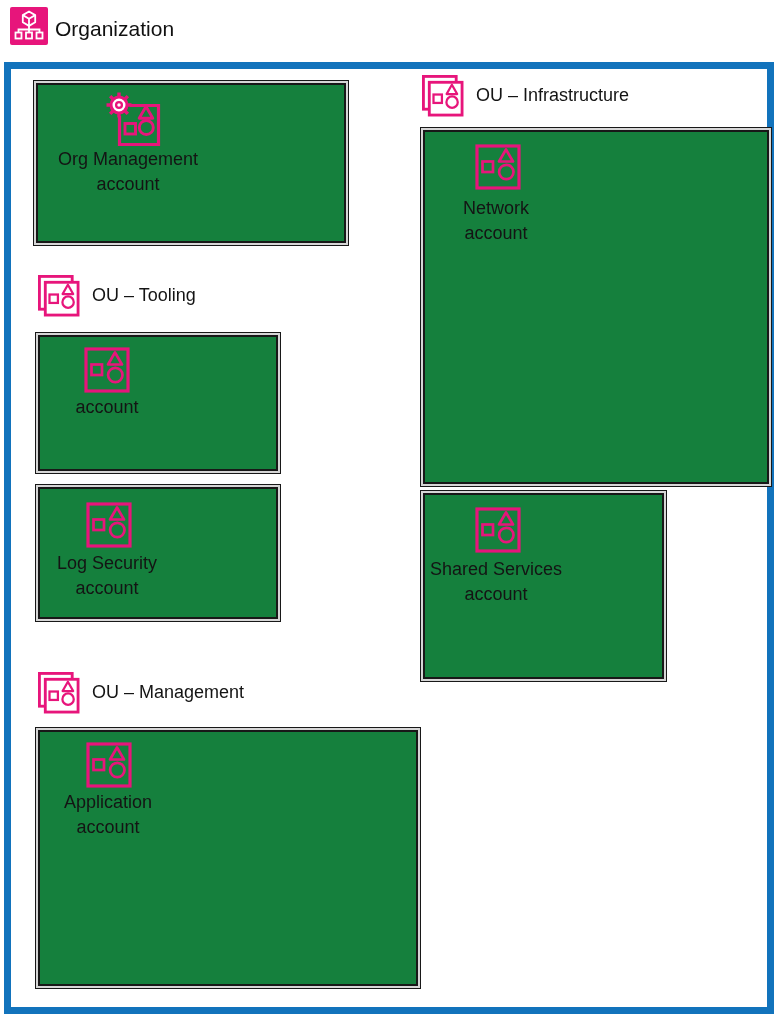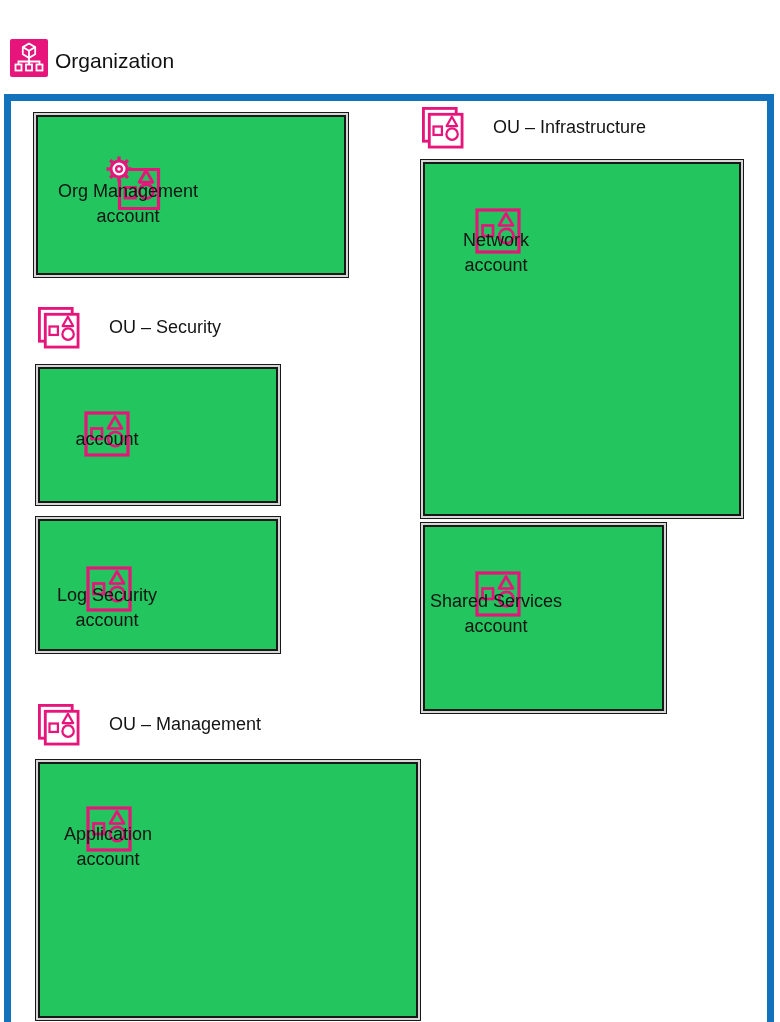--- a/index.html
+++ b/index.html
@@ -6,21 +6,21 @@
     margin: 0;
     padding: 0;
     width: 780px;
     height: 1022px;
     background: #ffffff;
     font-family: "Liberation Sans", sans-serif;
     color: var(--text, #1a1a1a);
     overflow: hidden;
     position: relative;
   }
-  .abs { position: absolute; margin-top: 32px; }
+  .abs { position: absolute; }
 
   
   .org-badge {
     left: 10px; top: 7px;
     width: 38px; height: 38px;
     background: var(--pink, #E7157B);
     border-radius: 2px;
     color: #ffffff;
   }
   .org-badge svg { display: block; width: 38px; height: 38px; }
@@ -34,21 +34,21 @@
 
   
   .frame {
     left: 4px; top: 62px;
     width: 756px; height: 938px;
     border: 7px solid var(--blue, #1273BC);
   }
 
   
   .dbox {
-    background: #22c55e;
+    background: #15803d;
     border: 2px solid var(--box-border, #181818);
     outline: 1px solid var(--box-border, #181818);
     outline-offset: 2px;
     box-shadow: 0 0 0 2px var(--box-gap, #d6d6d6);
   }
   .pink-icon { color: var(--pink, #E7157B); }
   .pink-icon svg { display: block; }
 
   .acct-label {
     position: absolute;
@@ -56,21 +56,21 @@
     font-size: 18px;
     line-height: 25px;
     color: #141414;
     white-space: nowrap;
   }
 
   
   .ou-row {
     display: flex;
     align-items: center;
-    gap: 28px;
+    gap: 11px;
   }
   .ou-row .ou-text {
     font-size: 18px;
     color: #141414;
     white-space: nowrap;
   }
 </style>
 </head>
 <body>
 
@@ -133,21 +133,21 @@
     <div>account</div>
   </div>
 </div>
 
 <div class="abs ou-row" style="left:36px; top:273px;">
   <span class="pink-icon">
     <svg width="45" height="45">
         <use href="#icon-ou"></use>
       </svg>
   </span>
-  <span class="ou-text">OU – Security</span>
+  <span class="ou-text">OU – Tooling</span>
 </div>
 
 <div class="abs dbox" style="left:38px; top:335px; width:236px; height:132px;">
   <div class="abs pink-icon" style="left:44px; top:10px;">
     <svg width="46" height="46">
         <use href="#icon-account"></use>
       </svg>
   </div>
   <div class="acct-label" style="left:0; top:58px; width:134px;">
     <div>account</div>
@@ -168,21 +168,21 @@
 
 <div class="abs ou-row" style="left:420px; top:73px;">
   <span class="pink-icon">
     <svg width="45" height="45">
         <use href="#icon-ou"></use>
       </svg>
   </span>
   <span class="ou-text">OU – Infrastructure</span>
 </div>
 
-<div class="abs dbox" style="left:423px; top:130px; width:314px; height:350px;">
+<div class="abs dbox" style="left:423px; top:130px; width:314px; height:350px;padding-left:28px;">
   <div class="abs pink-icon" style="left:50px; top:12px;">
     <svg width="46" height="46">
         <use href="#icon-account"></use>
       </svg>
   </div>
   <div class="acct-label" style="left:0; top:64px; width:142px;">
     <div>Network</div>
     <div>account</div>
   </div>
 </div>

